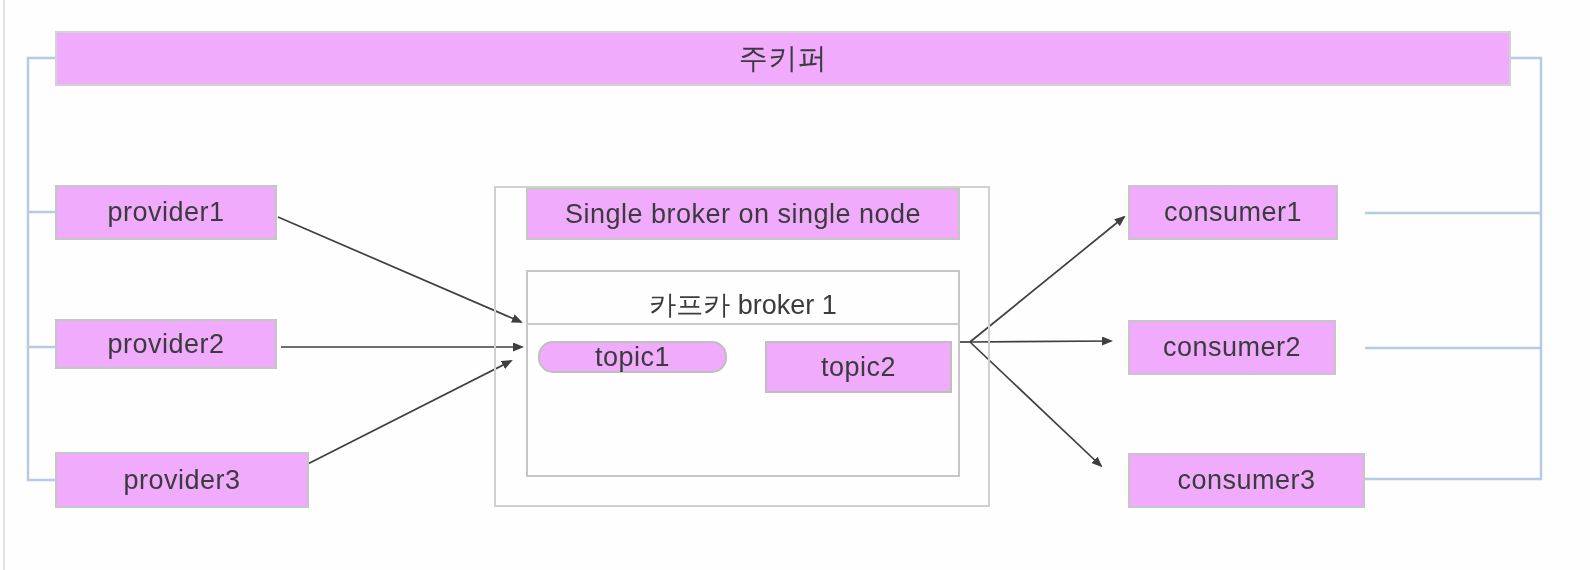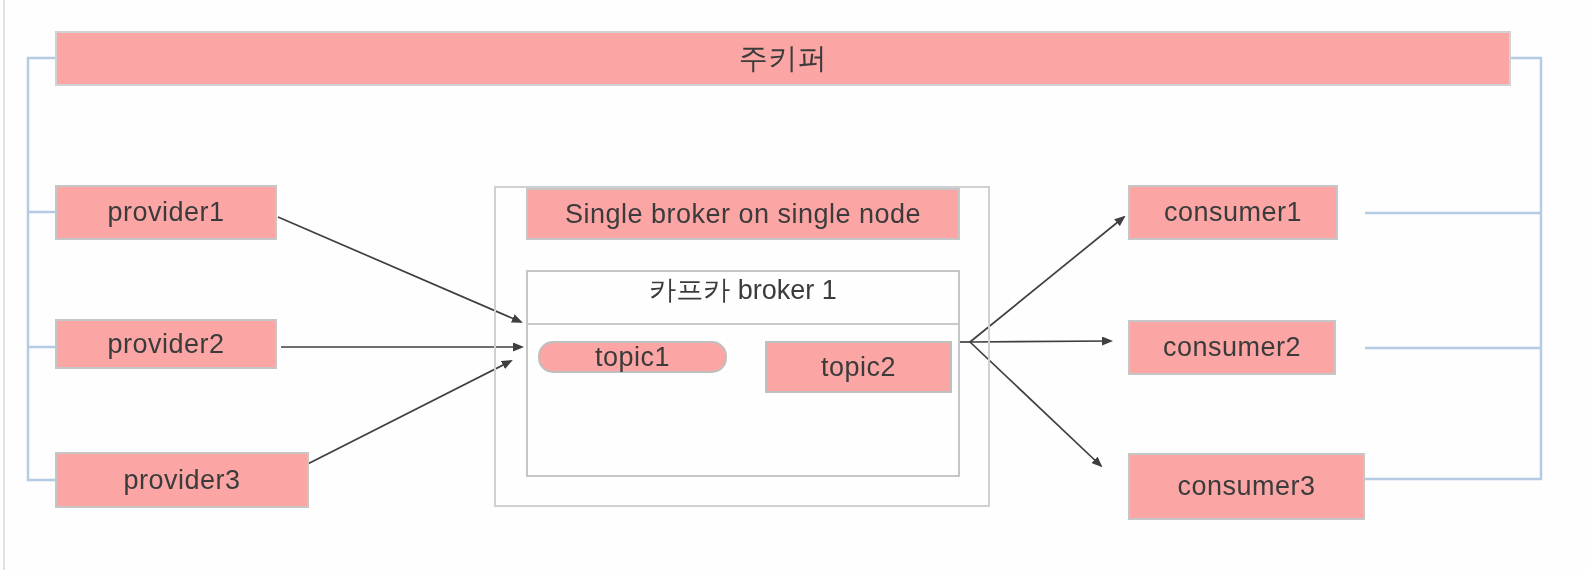--- a/index.html
+++ b/index.html
@@ -11,36 +11,36 @@
     font-family:"Liberation Sans","DejaVu Sans",sans-serif;
     color:#3b3b3b;
   }
   .frame-edge{
     position:absolute;left:3px;top:0;width:2px;height:570px;
     background:#dfe2e6;
   }
   svg.wires{position:absolute;left:0;top:0;width:1590px;height:570px;}
   .box{
     position:absolute;
-    background:#fca5a5;
+    background:#f0abfc;
     border:2px solid #c6c6c6;
     display:flex;align-items:center;justify-content:center;
     box-sizing:border-box;
     font-size:27px;
     letter-spacing:0.5px;
   }
   .zk{border-color:#d2d2d2;font-size:29px;}
   .container-box{border-color:#d0d0d0;background:transparent;}
   .kafka-box{
     position:absolute;border:2px solid #c6c6c6;background:#fefefe;
     box-sizing:border-box;display:flex;flex-direction:column;
   }
   .kafka-title{
     height:53px;border-bottom:2px solid #c9c9c9;
-    display:flex;align-items:flex-start;justify-content:center;
+    display:flex;align-items:flex-end;justify-content:center;
     font-size:27px;box-sizing:border-box;
   }
   .topic{font-size:27px;border-color:#bfbfbf;}
   .lbl{pointer-events:none;}
 </style>
 </head>
 <body>
 
 <div class="canvas">
 
@@ -111,17 +111,17 @@
   <div class="box topic" style="left:765px;top:341px;width:187px;height:52px;">
     <span class="lbl">topic2</span>
   </div>
 
   <div class="box" style="left:1128px;top:185px;width:210px;height:55px;">
     <span class="lbl">consumer1</span>
   </div>
   <div class="box" style="left:1128px;top:320px;width:208px;height:55px;">
     <span class="lbl">consumer2</span>
   </div>
-  <div class="box" style="left:1128px;top:453px;width:237px;height:67px;">
+  <div class="box" style="left:1128px;top:453px;width:237px;height:55px;">
     <span class="lbl">consumer3</span>
   </div>
 
 </div>
 
 </body></html>

